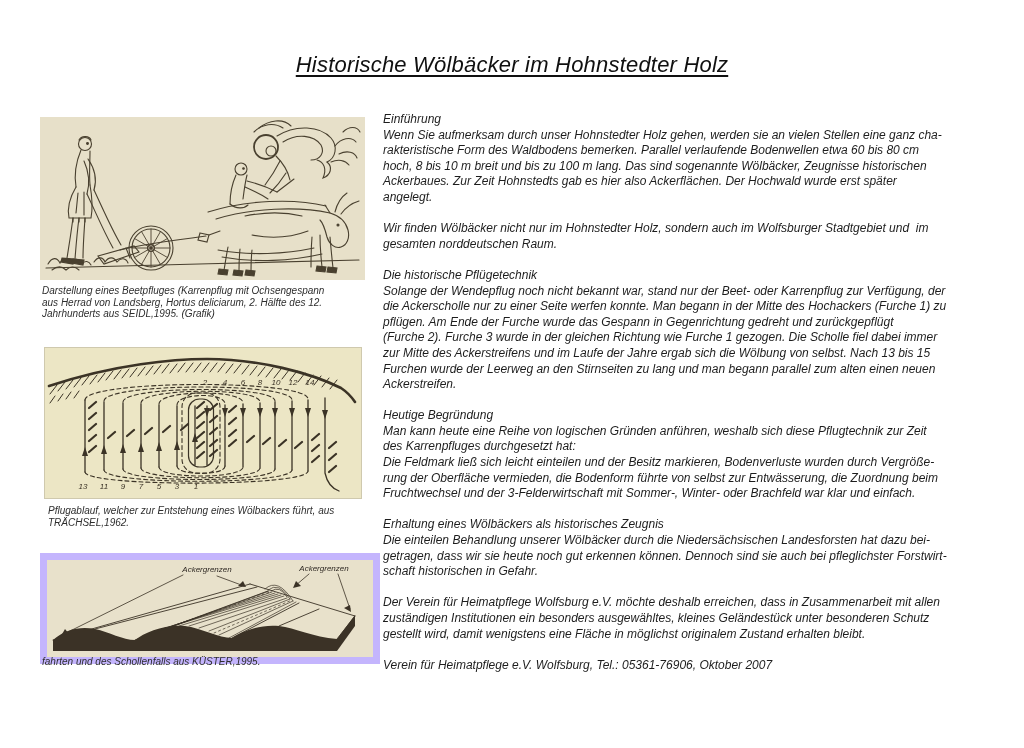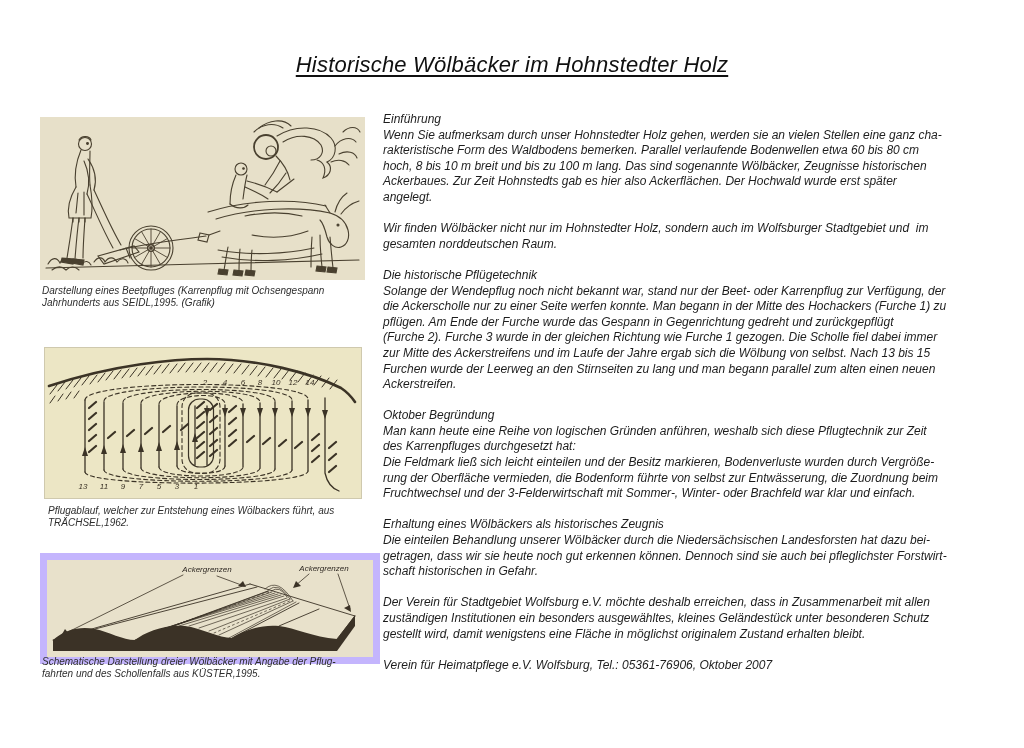--- a/index.html
+++ b/index.html
@@ -110,20 +110,21 @@
         <path d="M219,11 C229,3 243,1 251,9"></path>
         <path d="M295,29 C301,21 311,19 316,25"></path>
         <path d="M299,37 C307,33 315,35 317,41"></path>
         <path d="M303,15 C309,9 317,9 320,15"></path>
         <path d="M291,45 C298,42 305,43 309,48"></path>
       </g>
     </svg>
   </div>
   <div class="caption" style="left:42px;top:285px;width:322px;">
       <div>Darstellung eines Beetpfluges (Karrenpflug mit Ochsengespann</div>
+      <div>aus Herrad von Landsberg, Hortus deliciarum, 2. Hälfte des 12.</div>
       <div>Jahrhunderts aus SEIDL,1995. (Grafik)</div>
     </div>
 
   <div class="fig fig2-border" style="left:44px;top:347px;">
     <svg width="316" height="150" viewBox="0 0 316 150">
       <rect x="0" y="0" width="316" height="150" fill="#ece6c5"></rect>
       <g stroke="#3b3326" fill="none" stroke-linecap="round">
 
         <path d="M4,38 C70,16 130,11 162,11 C214,11 266,25 296,40 C302,44 306,48 310,54" stroke-width="2.6"></path>
         <path stroke-width="1" d="M12,37 l-7,9 M20,34 l-7,9 M28,32 l-7,9 M36,30 l-7,9 M44,28 l-7,9 M52,27 l-7,9 M60,25 l-7,9 M68,23 l-7,9 M76,22 l-7,9 M84,21 l-7,9 M92,20 l-7,9 M100,19 l-7,9 M108,18 l-7,9 M116,17 l-7,9 M124,16 l-7,9 M132,16 l-7,9 M140,15 l-7,9 M148,15 l-7,9 M156,15 l-7,9 M164,15 l-7,9 M172,15 l-7,9 M180,15 l-7,9 M188,16 l-7,9 M196,16 l-7,9 M204,17 l-7,9 M212,18 l-7,9 M220,19 l-7,9 M228,20 l-7,9 M236,21 l-7,9 M244,22 l-7,9 M252,23 l-7,9 M260,25 l-7,9 M268,27 l-7,9 M276,28 l-7,9 M284,30 l-7,9 M292,32 l-7,9"></path>
@@ -221,43 +222,42 @@
         <path d="M246,28 l8,-2 l-5,-5 z"></path>
         <path d="M304,52 l-7,-4 l6,-3 z"></path>
       </g>
       <g font-size="8" fill="#2f2923" text-anchor="middle">
         <text x="160" y="12">Ackergrenzen</text>
         <text x="277" y="11">Ackergrenzen</text>
       </g>
     </svg>
   </div>
   <div class="caption" style="left:42px;top:656px;width:322px;">
-      <div>Schematische Darstellung dreier Wölbäcker mit Angabe der Pflug-</div>
       <div>fahrten und des Schollenfalls aus KÜSTER,1995.</div>
     </div>
 
   <div class="textcol">
     <div class="block">
       <div>Einführung</div>
       <div><div>Wenn Sie aufmerksam durch unser Hohnstedter Holz gehen, werden sie an vielen Stellen eine ganz cha-</div><div>rakteristische Form des Waldbodens bemerken. Parallel verlaufende Bodenwellen etwa 60 bis 80 cm</div><div>hoch, 8 bis 10 m breit und bis zu 100 m lang. Das sind sogenannte Wölbäcker, Zeugnisse historischen</div><div>Ackerbaues. Zur Zeit Hohnstedts gab es hier also Ackerflächen. Der Hochwald wurde erst später</div><div>angelegt.</div></div>
     </div>
     <div class="block">
       <div><div>Wir finden Wölbäcker nicht nur im Hohnstedter Holz, sondern auch im Wolfsburger Stadtgebiet und  im</div><div>gesamten norddeutschen Raum.</div></div>
     </div>
     <div class="block">
       <div>Die historische Pflügetechnik</div>
       <div><div>Solange der Wendepflug noch nicht bekannt war, stand nur der Beet- oder Karrenpflug zur Verfügung, der</div><div>die Ackerscholle nur zu einer Seite werfen konnte. Man begann in der Mitte des Hochackers (Furche 1) zu</div><div>pflügen. Am Ende der Furche wurde das Gespann in Gegenrichtung gedreht und zurückgepflügt</div><div>(Furche 2). Furche 3 wurde in der gleichen Richtung wie Furche 1 gezogen. Die Scholle fiel dabei immer</div><div>zur Mitte des Ackerstreifens und im Laufe der Jahre ergab sich die Wölbung von selbst. Nach 13 bis 15</div><div>Furchen wurde der Leerweg an den Stirnseiten zu lang und man begann parallel zum alten einen neuen</div><div>Ackerstreifen.</div></div>
     </div>
     <div class="block">
-      <div>Oktober Begründung</div>
+      <div>Heutige Begründung</div>
       <div><div>Man kann heute eine Reihe von logischen Gründen anführen, weshalb sich diese Pflugtechnik zur Zeit</div><div>des Karrenpfluges durchgesetzt hat:</div><div>Die Feldmark ließ sich leicht einteilen und der Besitz markieren, Bodenverluste wurden durch Vergröße-</div><div>rung der Oberfläche vermieden, die Bodenform führte von selbst zur Entwässerung, die Zuordnung beim</div><div>Fruchtwechsel und der 3-Felderwirtschaft mit Sommer-, Winter- oder Brachfeld war klar und einfach.</div></div>
     </div>
     <div class="block">
       <div>Erhaltung eines Wölbäckers als historisches Zeugnis</div>
       <div><div>Die einteilen Behandlung unserer Wölbäcker durch die Niedersächsischen Landesforsten hat dazu bei-</div><div>getragen, dass wir sie heute noch gut erkennen können. Dennoch sind sie auch bei pfleglichster Forstwirt-</div><div>schaft historischen in Gefahr.</div></div>
     </div>
     <div class="block">
-      <div><div>Der Verein für Stadtgebiet Wolfsburg e.V. möchte deshalb erreichen, dass in Zusammenarbeit mit allen</div><div>zuständigen Institutionen ein besonders ausgewähltes, kleines Geländestück unter besonderen Schutz</div><div>gestellt wird, damit wenigstens eine Fläche in möglichst originalem Zustand erhalten bleibt.</div></div>
+      <div><div>Der Verein für Heimatpflege Wolfsburg e.V. möchte deshalb erreichen, dass in Zusammenarbeit mit allen</div><div>zuständigen Institutionen ein besonders ausgewähltes, kleines Geländestück unter besonderen Schutz</div><div>gestellt wird, damit wenigstens eine Fläche in möglichst originalem Zustand erhalten bleibt.</div></div>
     </div>
     <div class="footer">Verein für Heimatpflege e.V. Wolfsburg, Tel.: 05361-76906, Oktober 2007</div>
   </div>
 
 </div>
 
 </body></html>

